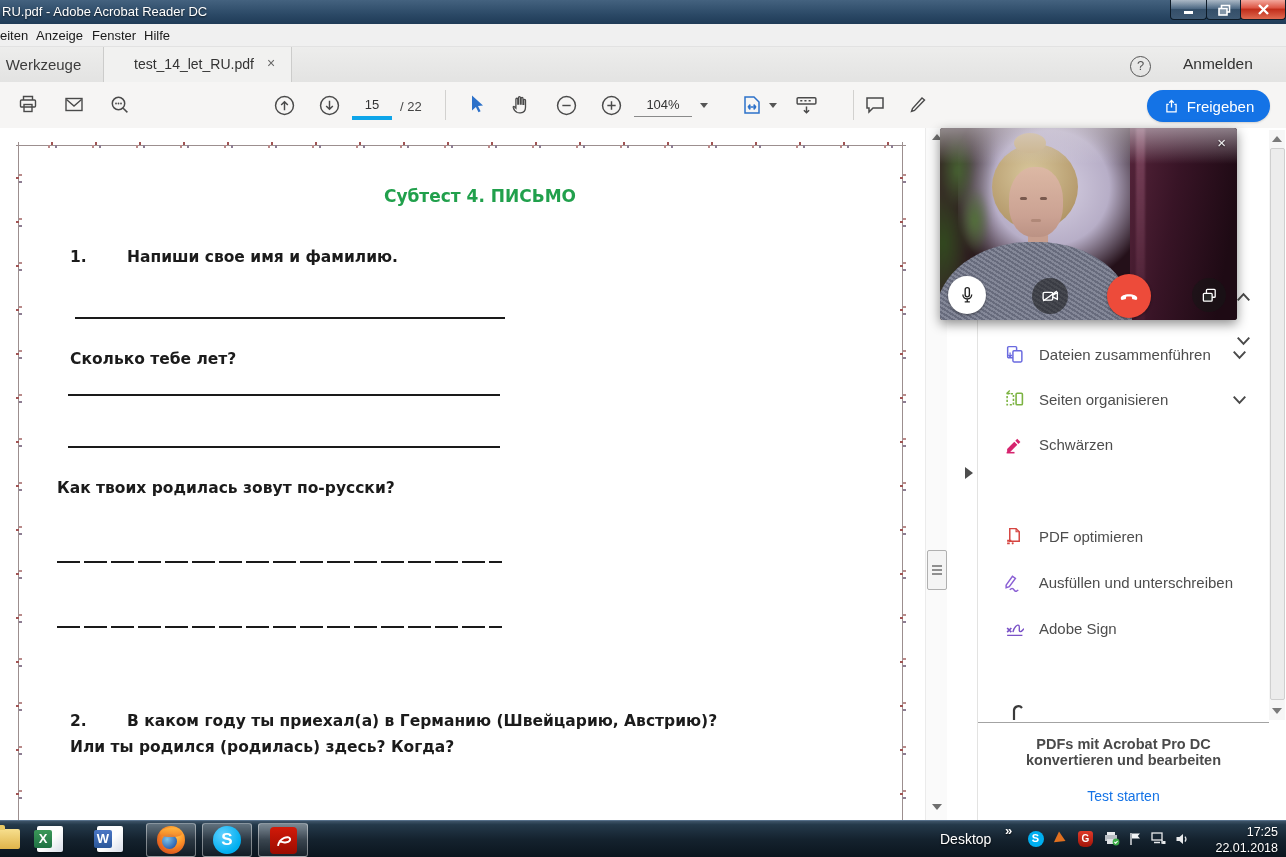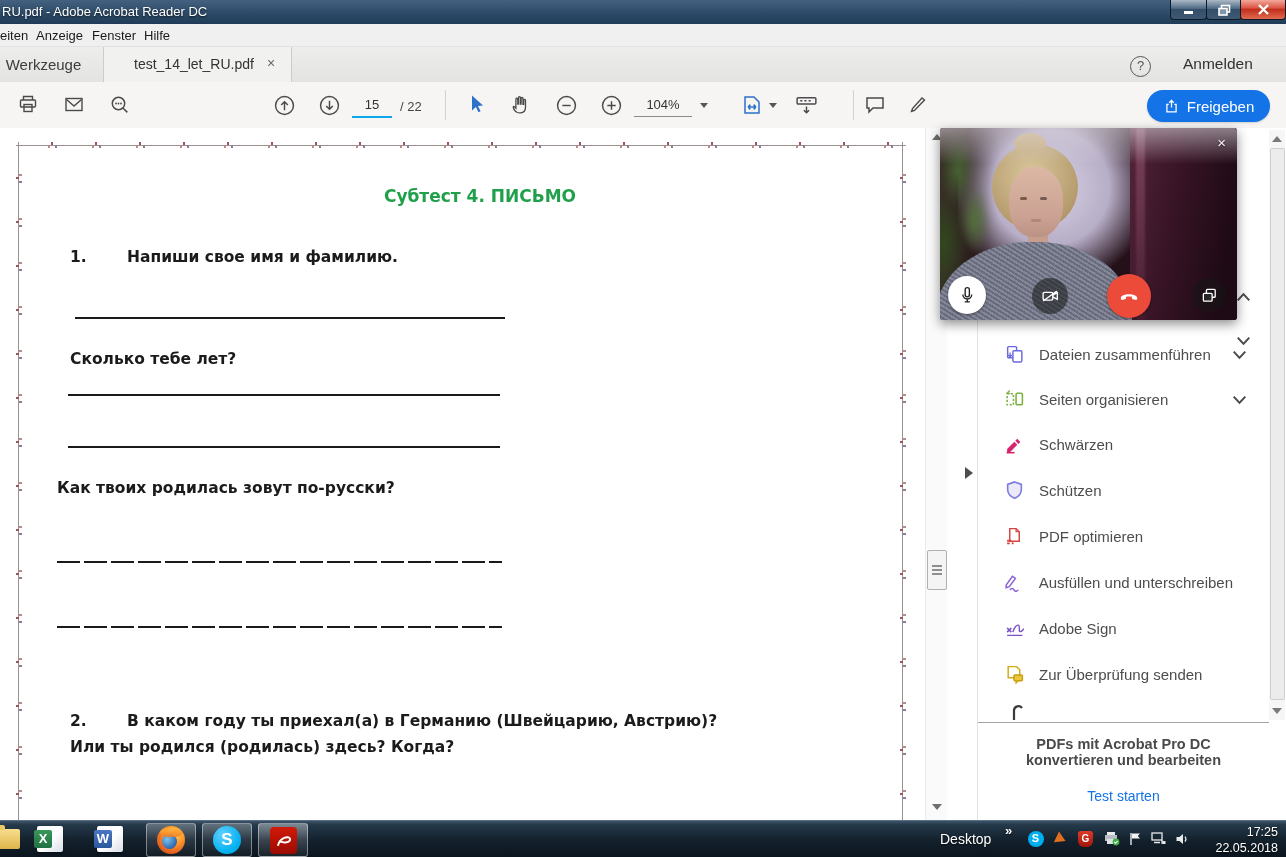--- a/index.html
+++ b/index.html
@@ -32,21 +32,21 @@
   .tab-doc .x{position:absolute;left:163px;top:8px;color:#666;font-size:14px;}
   .help-circle{position:absolute;left:1130px;top:9px;width:19px;height:19px;border:1.5px solid #555;border-radius:50%;
     text-align:center;line-height:18px;font-size:13px;color:#555;}
   .anmelden{position:absolute;left:1183px;top:8px;font-size:15.5px;color:#323232;}
 
   
   .toolbar{position:absolute;left:0;top:82px;width:100%;height:46px;background:#f6f5f4;border-bottom:1px solid #d8d7d5;}
   .tb{position:absolute;top:88px;width:34px;height:34px;display:flex;align-items:center;justify-content:center;border-radius:3px;}
   .tb svg{display:block}
   .tb-div{position:absolute;top:90px;width:1px;height:30px;background:#d2d1cf;}
-  .page-box{position:absolute;left:352px;top:94px;width:40px;height:22px;border-bottom:2px solid #0ea5e9;
+  .page-box{position:absolute;left:352px;top:94px;width:40px;height:22px;border-bottom:4px solid #0ea5e9;
     font-size:13px;color:#333;text-align:center;line-height:22px;background:transparent;}
   .page-total{position:absolute;left:400px;top:99px;font-size:13px;color:#444;}
   .zoom-box{position:absolute;left:634px;top:94px;width:58px;height:22px;border-bottom:1px solid #8a8a8a;
     font-size:13px;color:#333;text-align:center;line-height:22px;}
   .caret{width:0;height:0;border-left:4px solid transparent;border-right:4px solid transparent;border-top:5px solid #555;}
   .share-btn{position:absolute;left:1147px;top:90px;width:123px;height:32px;border-radius:16px;background:#1473e6;
     display:flex;align-items:center;justify-content:center;gap:7px;color:#fff;font-size:15px;box-shadow:0 1px 2px rgba(0,0,0,.15);}
 
   
   .doc-area{position:absolute;left:0;top:128px;width:962px;height:692px;background:#fff;}
@@ -412,28 +412,20 @@
             <g fill="#d6246e">
               <path d="M2.5 14.2l6.8-6.8 2.9 2.9-6.8 6.8H2.5z"></path>
               <path d="M10.3 6.4l1.8-1.8 3 2.9-1.9 1.9z"></path>
               <rect x="2" y="17" width="7.5" height="1.5"></rect>
             </g>
           </svg>
       </span>
       <span class="tlabel">Schwärzen</span>
     </div>
 
-    <div class="tool-item" style="top:345px;">
-      <span class="ticon">
-        <svg width="21" height="20" viewBox="0 0 19 19">
-            <path d="M9.5 1.8l6.5 2.4v4.6c0 4.2-2.6 7-6.5 8.6C5.6 15.8 3 13 3 8.8V4.2z" fill="#eceaf9" stroke="#7b7be0" stroke-width="1.5"></path>
-          </svg>
-      </span>
-      <span class="tlabel">Schützen</span>
-    </div>
 
     <div class="tool-item" style="top:391px;">
       <span class="ticon">
         <svg width="21" height="20" viewBox="0 0 19 19">
             <g fill="none" stroke="#d64541" stroke-width="1.4">
               <path d="M5 2.5h6l3 3v9H5z"></path>
               <path d="M11 2.5v3h3" stroke-width="1.1"></path>
               <path d="M2.5 14h4M2.5 16.5h2.5" stroke-width="1.7"></path>
               <circle cx="7.8" cy="16.5" r="1" fill="#d64541" stroke="none"></circle>
             </g>
@@ -460,32 +452,20 @@
             <g stroke="#7a52c7" fill="none">
               <path d="M2.5 9.5l4 4m0-4l-4 4" stroke-width="1.6"></path>
               <path d="M8 13.5C9 8.5 12 6 13.5 7s-.5 6 1.5 6 2.5-2.5 3.5-2.5" stroke-width="1.3"></path>
               <path d="M2.5 16.5H17" stroke-width="1.2"></path>
             </g>
           </svg>
       </span>
       <span class="tlabel">Adobe Sign</span>
     </div>
 
-    <div class="tool-item" style="top:529px;">
-      <span class="ticon">
-        <svg width="21" height="20" viewBox="0 0 19 19">
-            <g fill="none" stroke="#d4a917" stroke-width="1.4">
-              <path d="M3.5 2.5h8l3 3v7.5h-11z"></path>
-              <rect x="9" y="10.5" width="8" height="5.5" rx="1" fill="#edc73a" stroke="#c89e14"></rect>
-              <path d="M11 16v2l2-2" fill="#edc73a"></path>
-            </g>
-          </svg>
-      </span>
-      <span class="tlabel">Zur Überprüfung senden</span>
-    </div>
 
     <svg class="abs" style="left:48px;top:576px;" width="14" height="16" viewBox="0 0 14 16">
         <path d="M4 16V6a4.5 4.5 0 0 1 8 -2" fill="none" stroke="#3a3a3a" stroke-width="2.2"></path>
       </svg>
 
     <div class="promo">
       <div class="l1">PDFs mit Acrobat Pro DC</div>
       <div class="l2">konvertieren und bearbeiten</div>
       <span class="link">Test starten</span>
     </div>
@@ -611,17 +591,17 @@
     </div>
     <div class="tray" style="left:1173px;">
       <svg width="16" height="16" viewBox="0 0 16 16">
           <path d="M2.5 6v4h3l3.5 3V3L5.5 6z" fill="#e8eaec"></path>
           <path d="M11 5.5a4 4 0 0 1 0 5" stroke="#e8eaec" stroke-width="1.2" fill="none"></path>
         </svg>
     </div>
 
     <div class="clock">
       <div>17:25</div>
-      <div>22.05.2018</div>
+      <div>22.01.2018</div>
     </div>
   </div>
 
 </div>
 
 </body></html>

